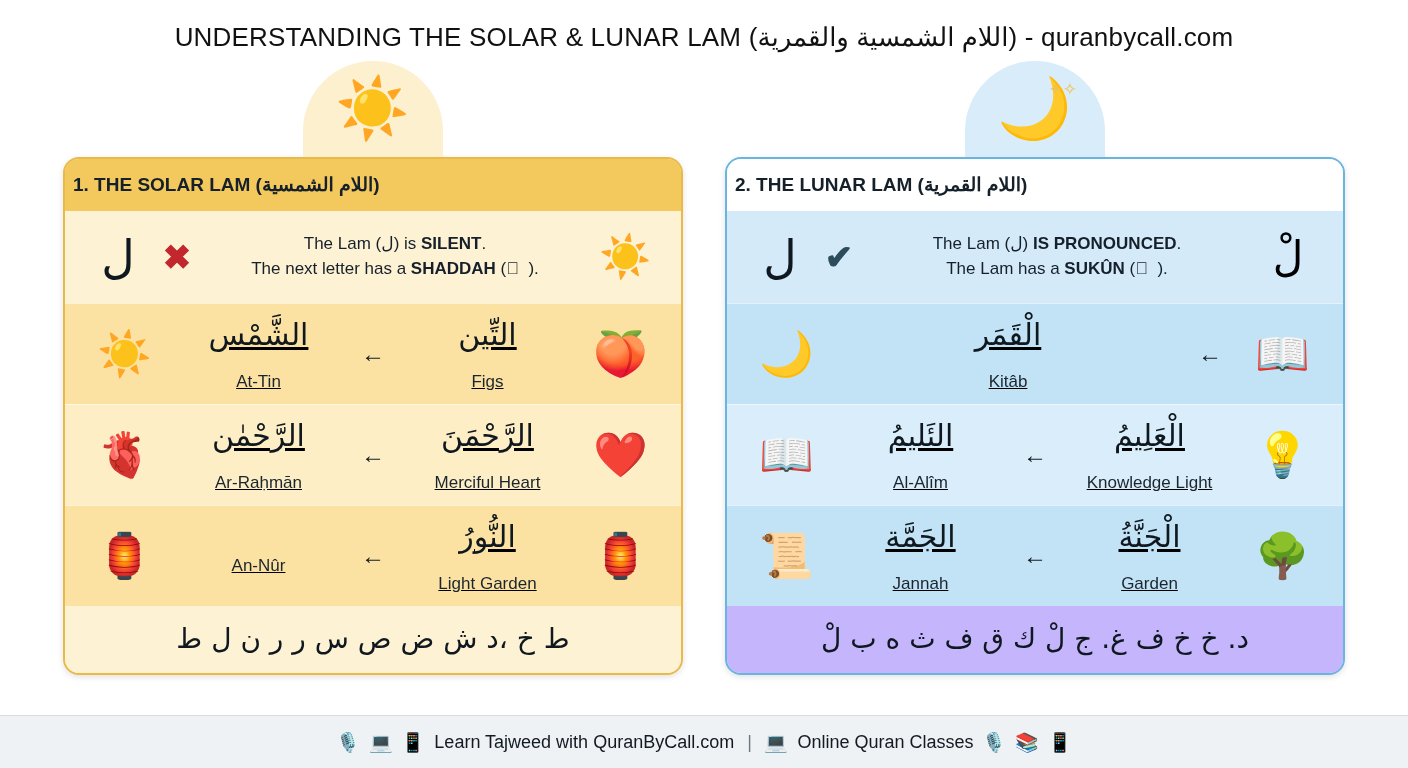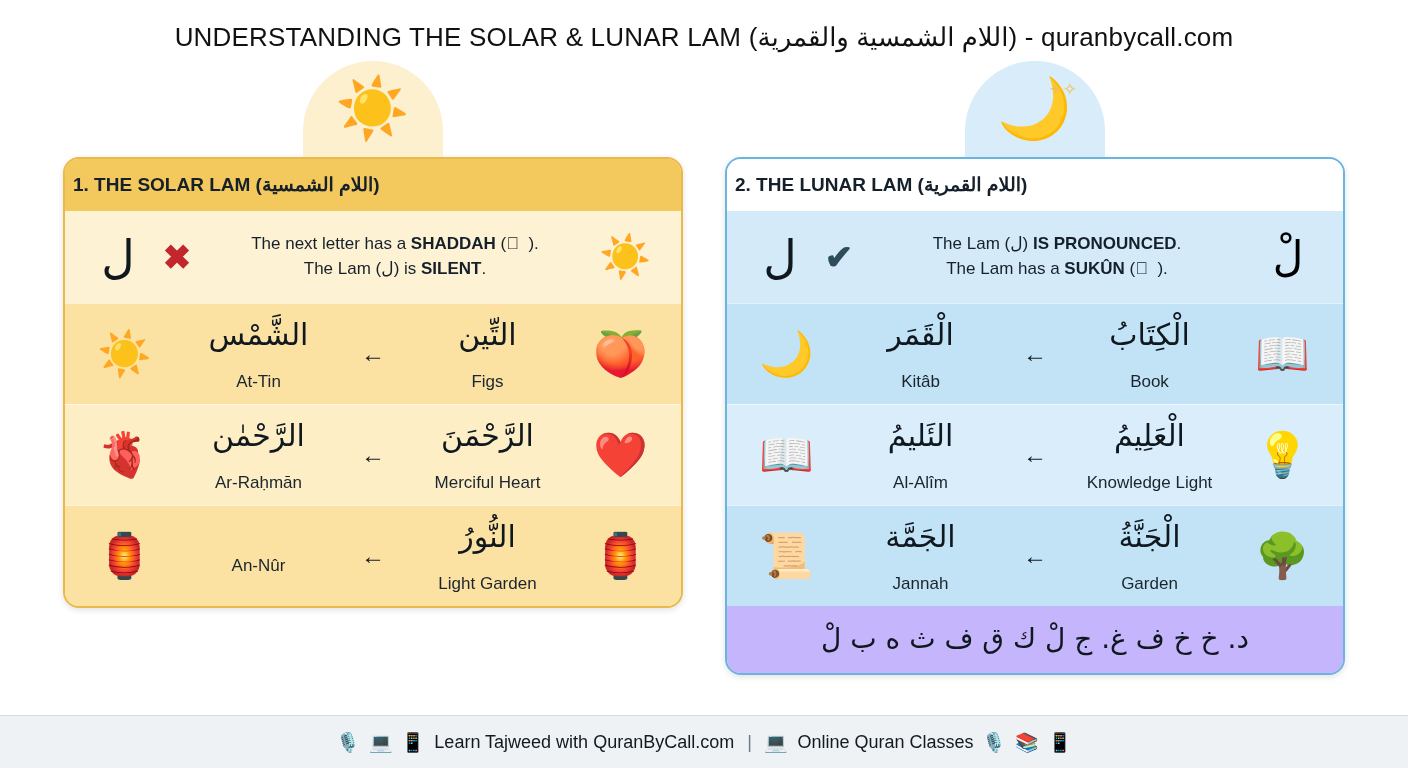--- a/index.html
+++ b/index.html
@@ -137,20 +137,21 @@
 
   .ex-icon {
     width: 92px;
     text-align: center;
     font-size: 44px;
     line-height: 1;
   }
   .ex-cell {
     flex: 1;
     text-align: center;
+    text-decoration: underline;
   }
   .ex-ar {
     font-size: 30px;
     color: #10181f;
     font-family: "DejaVu Sans", sans-serif;
     line-height: 1.25;
     direction: rtl;
   }
   .ex-lat {
     font-size: 17px;
@@ -209,25 +210,25 @@
       <span>☀️</span>
     </div>
     <div class="card solar">
       <div class="card-header">1. THE SOLAR LAM (اللام الشمسية)</div>
 
       <div class="rule-row">
         <div class="rule-letter">ل</div>
         <div class="rule-mark cross">✖</div>
         <div class="rule-text">
           <div>
+            <span>The Lam (ل) is </span><b>SILENT</b><span>.</span>
+          </div>
+          <div>
             <span>The next letter has a </span><b>SHADDAH</b><span> ( ّ ).</span>
           </div>
-          <div>
-            <span>The Lam (ل) is </span><b>SILENT</b><span>.</span>
-          </div>
         </div>
         <div class="rule-icon">☀️</div>
       </div>
 
       <div class="ex-row alt0">
         <div class="ex-icon">☀️</div>
         <div class="ex-cell">
           <div class="ex-ar">الشَّمْس</div>
           <div class="ex-lat">At-Tin</div>
         </div>
@@ -259,20 +260,21 @@
           <div class="ex-lat">An-Nûr</div>
         </div>
         <div class="ex-arrow">←</div>
         <div class="ex-cell">
           <div class="ex-ar">النُّورُ</div>
           <div class="ex-lat">Light Garden</div>
         </div>
         <div class="ex-icon">🏮</div>
       </div>
 
+      <div class="letters-strip">ط خ ،د ش ض ص س ر ر ن ل ط</div>
     </div>
   </div>
 
   <div class="column">
     <div class="emblem lunar">
       <span>🌙</span>
       <span class="star-cluster">✦✧</span>
     </div>
     <div class="card lunar">
       <div class="card-header">2. THE LUNAR LAM (اللام القمرية)</div>
@@ -291,24 +293,20 @@
         <div class="rule-icon">لْ</div>
       </div>
 
       <div class="ex-row alt0">
         <div class="ex-icon">🌙</div>
         <div class="ex-cell">
           <div class="ex-ar">الْقَمَر</div>
           <div class="ex-lat">Kitâb</div>
         </div>
         <div class="ex-arrow">←</div>
-        <div class="ex-cell">
-          <div class="ex-ar">الْكِتَابُ</div>
-          <div class="ex-lat">Book</div>
-        </div>
         <div class="ex-icon">📖</div>
       </div>
 
       <div class="ex-row alt1">
         <div class="ex-icon">📖</div>
         <div class="ex-cell">
           <div class="ex-ar">الئَليمُ</div>
           <div class="ex-lat">Al-Alîm</div>
         </div>
         <div class="ex-arrow">←</div>

